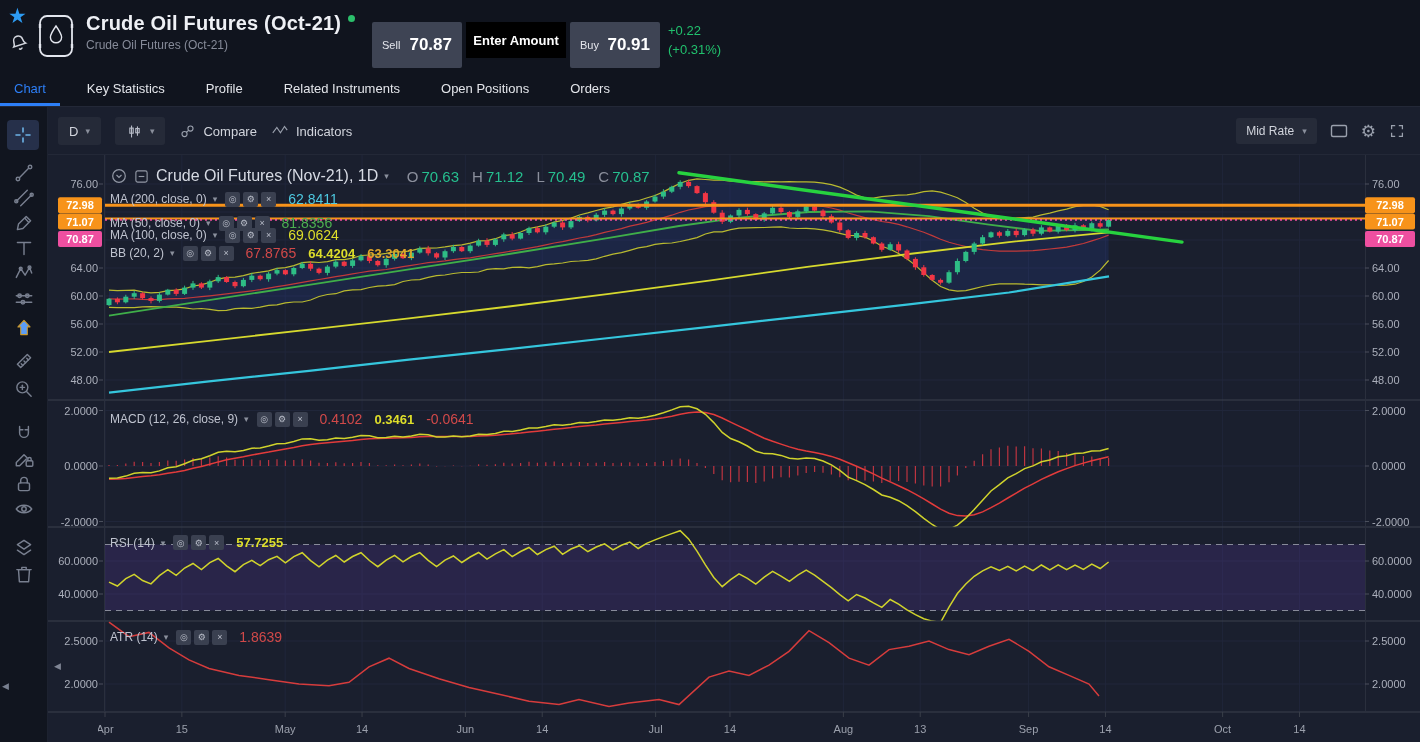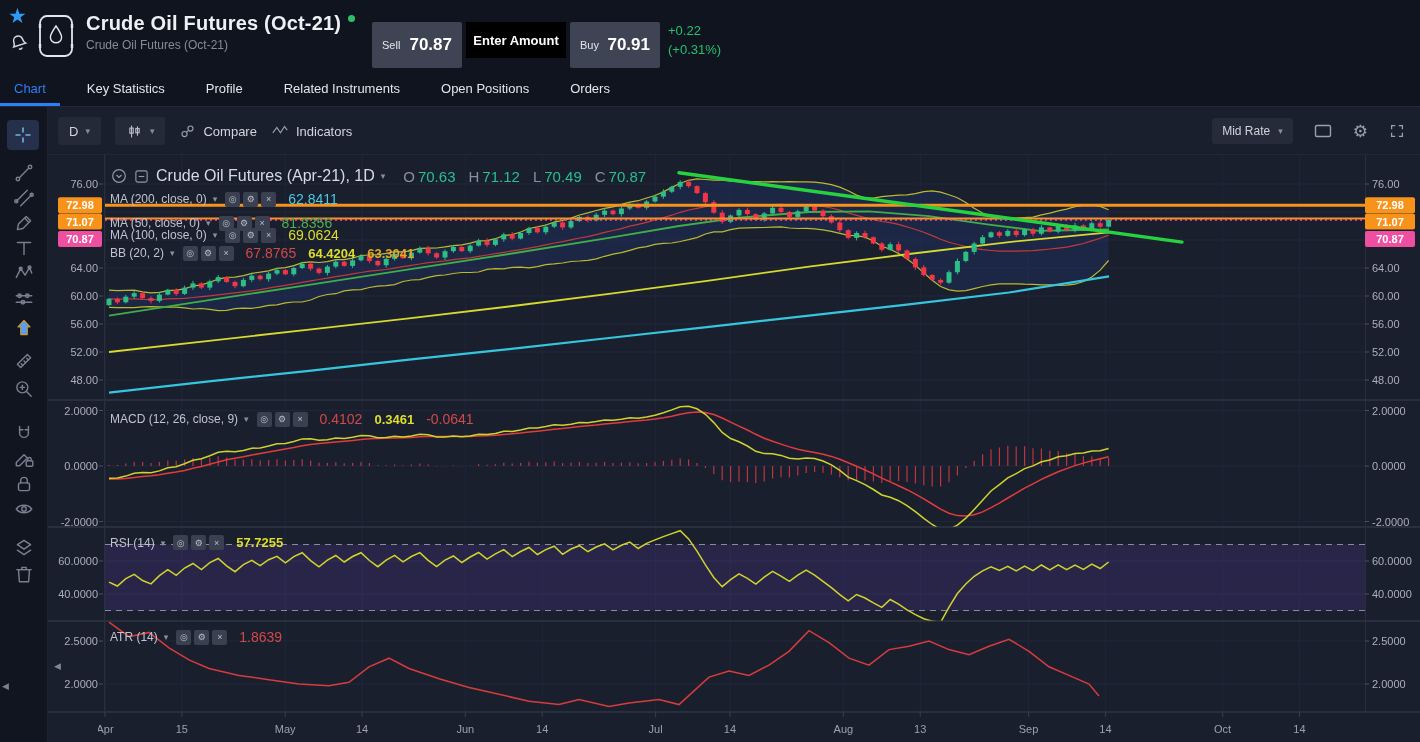--- a/index.html
+++ b/index.html
@@ -35,21 +35,21 @@
   #crosshair-btn svg{stroke:#6db3e8;fill:none;stroke-width:1.6;stroke-linecap:round;}
   #collapse-arrow{position:absolute;left:2px;top:574px;font-size:9px;color:#787f8f;cursor:pointer;}
   
   #chart-region{position:absolute;left:48px;top:107px;width:1372px;height:635px;background:#1a1f2e;}
   #chart-toolbar{position:absolute;left:0;top:0;width:1372px;height:48px;border-bottom:1px solid #232837;}
   .tb-left{position:absolute;left:10px;top:0;height:48px;display:flex;align-items:center;gap:14px;}
   .pill{display:flex;align-items:center;gap:7px;background:rgba(255,255,255,.05);border-radius:3px;height:28px;padding:0 11px;font-size:13px;color:#d1d4dc;cursor:pointer;}
   .caret{font-size:9px;color:#8a8f9c;}
   .tb-item{display:flex;align-items:center;gap:7px;font-size:13px;color:#d1d4dc;cursor:pointer;}
   .tb-item svg{stroke:#9aa0ad;fill:none;stroke-width:1.3;}
-  .tb-right{position:absolute;right:14px;top:0;height:48px;display:flex;align-items:center;gap:20px;}
+  .tb-right{position:absolute;right:14px;top:0;height:48px;display:flex;align-items:center;gap:12px;}
   #mid-rate{background:#262b39;height:26px;border-radius:3px;display:flex;align-items:center;gap:8px;padding:0 10px;font-size:12px;color:#d1d4dc;cursor:pointer;}
   .tb-icon{cursor:pointer;display:flex;align-items:center;}
   .tb-icon svg{stroke:#9aa0ad;fill:none;stroke-width:1.4;}
   .gear-glyph{font-size:17px;color:#9aa0ad;line-height:17px;}
   
   #chart-canvas{position:absolute;left:0;top:48px;width:1372px;height:587px;}
   #chart-svg{position:absolute;left:0;top:0;}
   .legend{position:absolute;left:62px;display:flex;align-items:center;gap:6px;white-space:nowrap;z-index:5;}
   .lg-ic{width:17px;height:17px;cursor:pointer;display:flex;align-items:center;justify-content:center;}
   .lg-ic svg{stroke:#9298a5;fill:none;stroke-width:1.2;}
@@ -786,21 +786,21 @@
               <circle cx="8" cy="8" r="6.3"></circle>
               <path d="M5.5 7l2.5 2.5L10.5 7"></path>
             </svg>
           </span>
         <span class="lg-ic">
             <svg viewBox="0 0 16 16" width="15" height="15">
               <rect x="2" y="2" width="12" height="12" rx="2"></rect>
               <line x1="5" y1="8" x2="11" y2="8"></line>
             </svg>
           </span>
-        <span class="lg-title">Crude Oil Futures (Apr-21), 1D</span>
+        <span class="lg-title">Crude Oil Futures (Nov-21), 1D</span>
         <span class="caret">▾</span>
         <span class="ohlc">
           <span class="pair">
               <span class="k">O</span>
               <span class="v">70.63</span>
             </span>
           <span class="pair">
               <span class="k">H</span>
               <span class="v">71.12</span>
             </span>

